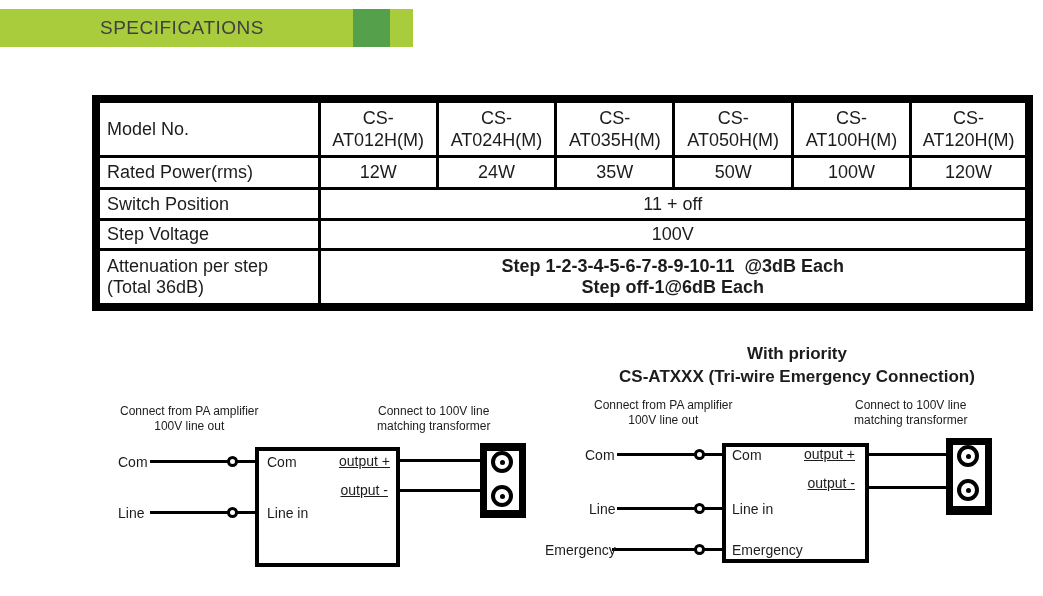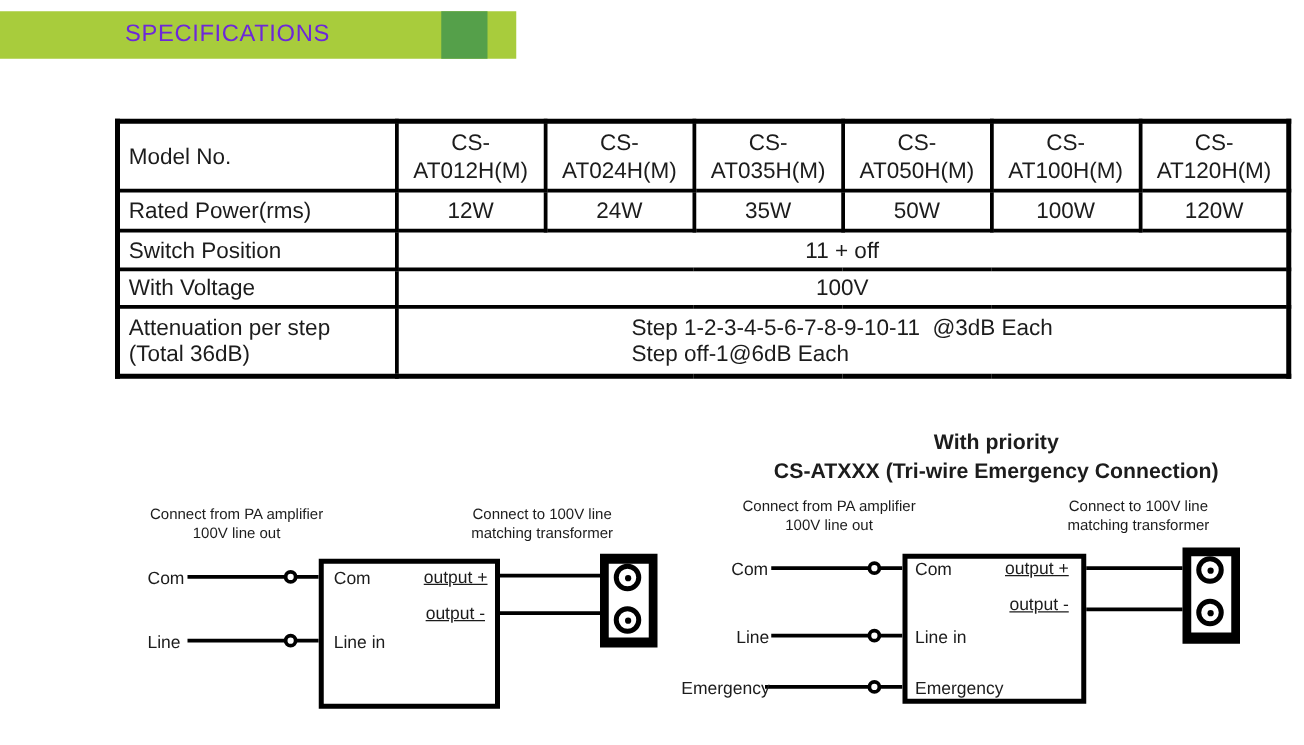--- a/index.html
+++ b/index.html
@@ -2,38 +2,38 @@
 <html><head>
 <meta charset="utf-8">
 <style>
   html,body{margin:0;padding:0;background:#fff;}
   .page{position:relative;width:1043px;height:596px;background:#ffffff;overflow:hidden;
         font-family:"Liberation Sans",sans-serif;color:#1c1c1c;}
 
   
   .bar{position:absolute;left:0;top:9px;width:413px;height:38px;background:#a8cc3c;}
   .bar-title{position:absolute;left:100px;top:0;line-height:38px;font-size:19px;
-             letter-spacing:.5px;color:#6d28d9;}
+             letter-spacing:.5px;color:#404040;}
   .bar-accent{position:absolute;left:353px;top:0;width:37px;height:38px;background:#55a04a;}
 
   
   table.spec{position:absolute;left:92px;top:95px;width:941px;border-collapse:collapse;
-             table-layout:fixed;border:4px solid #000000;}
+             table-layout:fixed;border:8px solid #000000;}
   table.spec td{border:3px solid #000;font-size:18px;padding:1px 7px;vertical-align:middle;
                 overflow:hidden;}
   td.lbl{text-align:left;}
   td.model{text-align:center;line-height:22px;white-space:pre-line;}
   td.val{text-align:center;}
   tr.r1 td{height:50px;}
   tr.r2 td{height:27px;}
   tr.r3 td{height:26px;}
   tr.r4 td{height:25px;}
   tr.r5 td{height:50px;}
   .pre{white-space:pre-line;line-height:21px;}
-  .atten{display:inline-block;text-align:left;line-height:21px;}
+  .atten{display:inline-block;text-align:center;line-height:21px;font-weight:bold;}
   .atten div{white-space:pre;}
 
   
   .diagram{position:absolute;}
   .d-title{position:absolute;font-weight:bold;font-size:17px;text-align:center;white-space:nowrap;}
   .cap{position:absolute;font-size:12px;line-height:15px;white-space:pre-line;text-align:center;}
   .dlabel{position:absolute;font-size:14px;line-height:14px;white-space:nowrap;}
   .wire{position:absolute;height:3px;background:#000;}
   .dot{position:absolute;width:11px;height:11px;box-sizing:border-box;border:3px solid #000;
        border-radius:50%;background:#fff;}
@@ -135,21 +135,21 @@
       <td class="val">35W</td>
       <td class="val">50W</td>
       <td class="val">100W</td>
       <td class="val">120W</td>
     </tr>
     <tr class="r3">
       <td class="lbl">Switch Position</td>
       <td class="val" colspan="6">11 + off</td>
     </tr>
     <tr class="r4">
-      <td class="lbl">With Voltage</td>
+      <td class="lbl">Step Voltage</td>
       <td class="val" colspan="6">100V</td>
     </tr>
     <tr class="r5">
       <td class="lbl pre">Attenuation per step
 (Total 36dB)</td>
       <td class="val" colspan="6">
         <div class="atten">
           <div>Step 1-2-3-4-5-6-7-8-9-10-11  @3dB Each</div>
           <div>Step off-1@6dB Each</div>
         </div>

